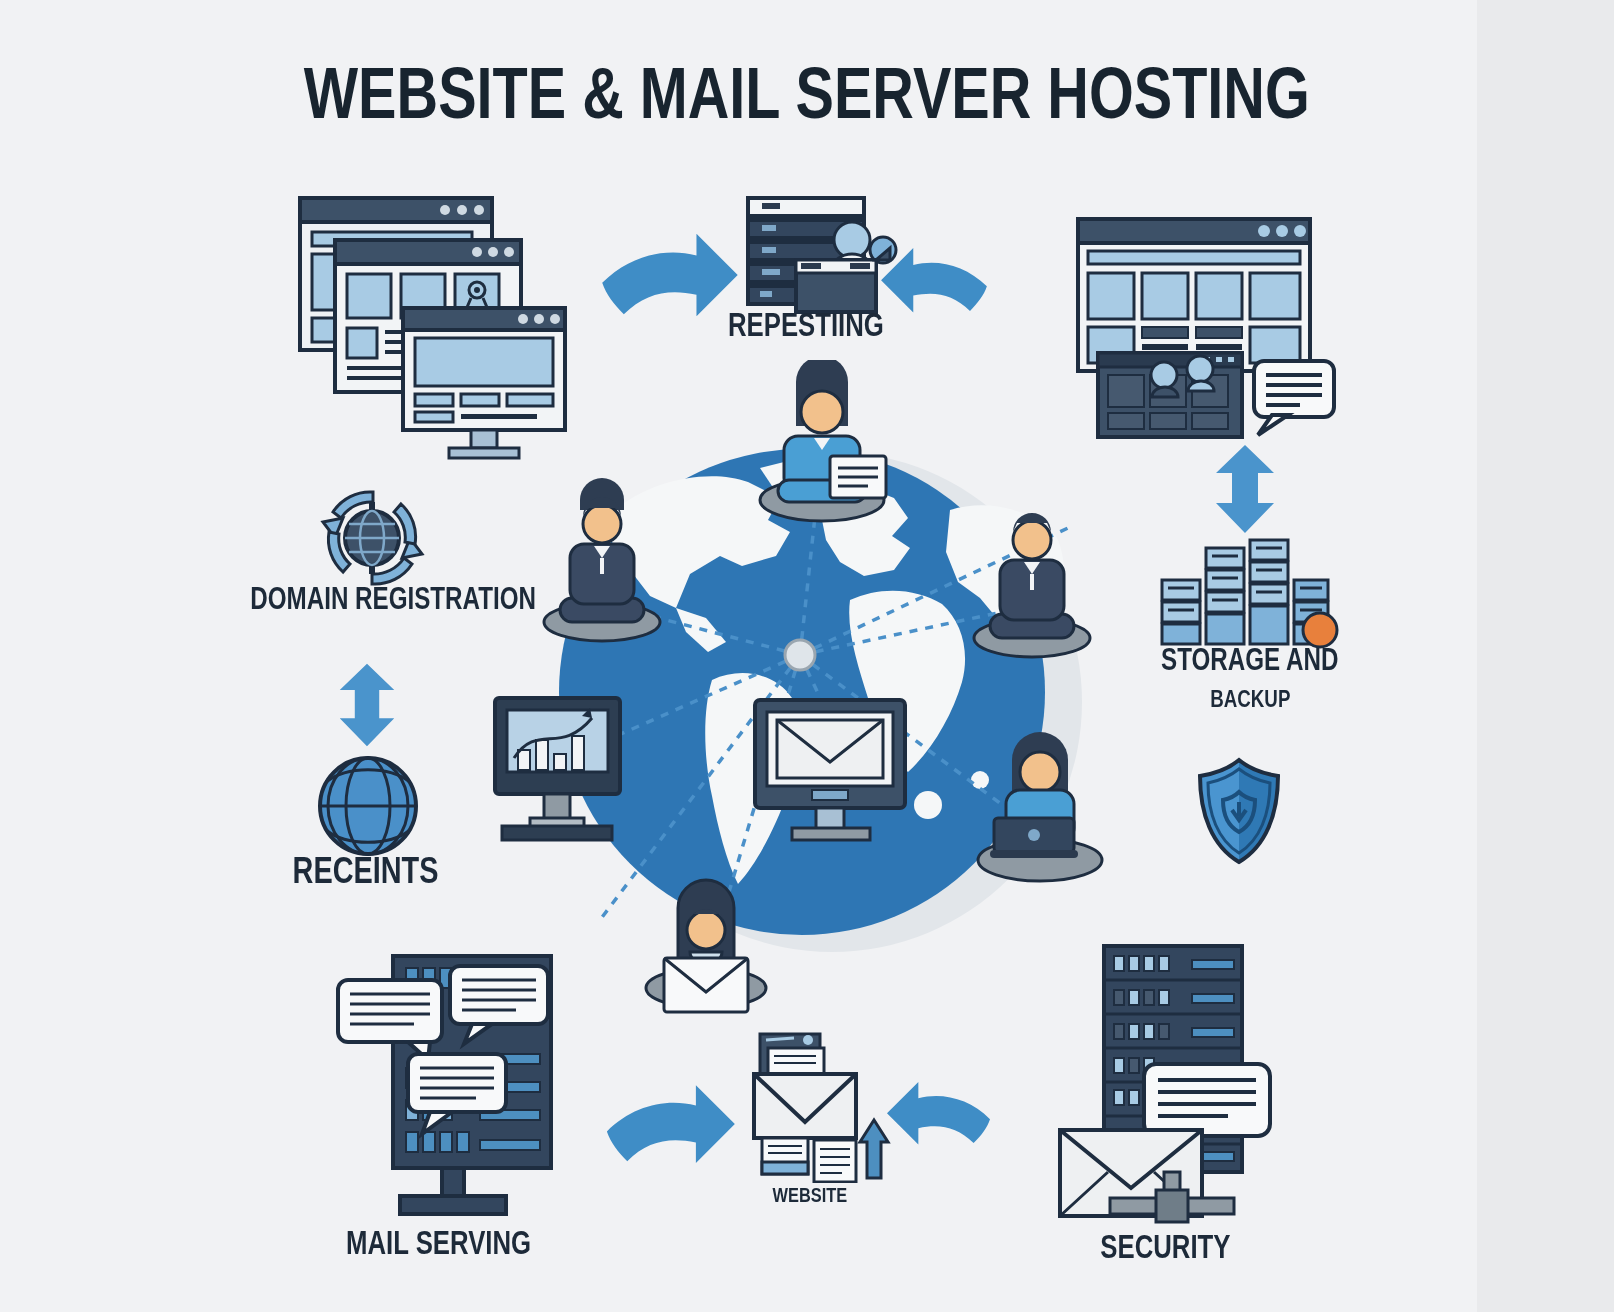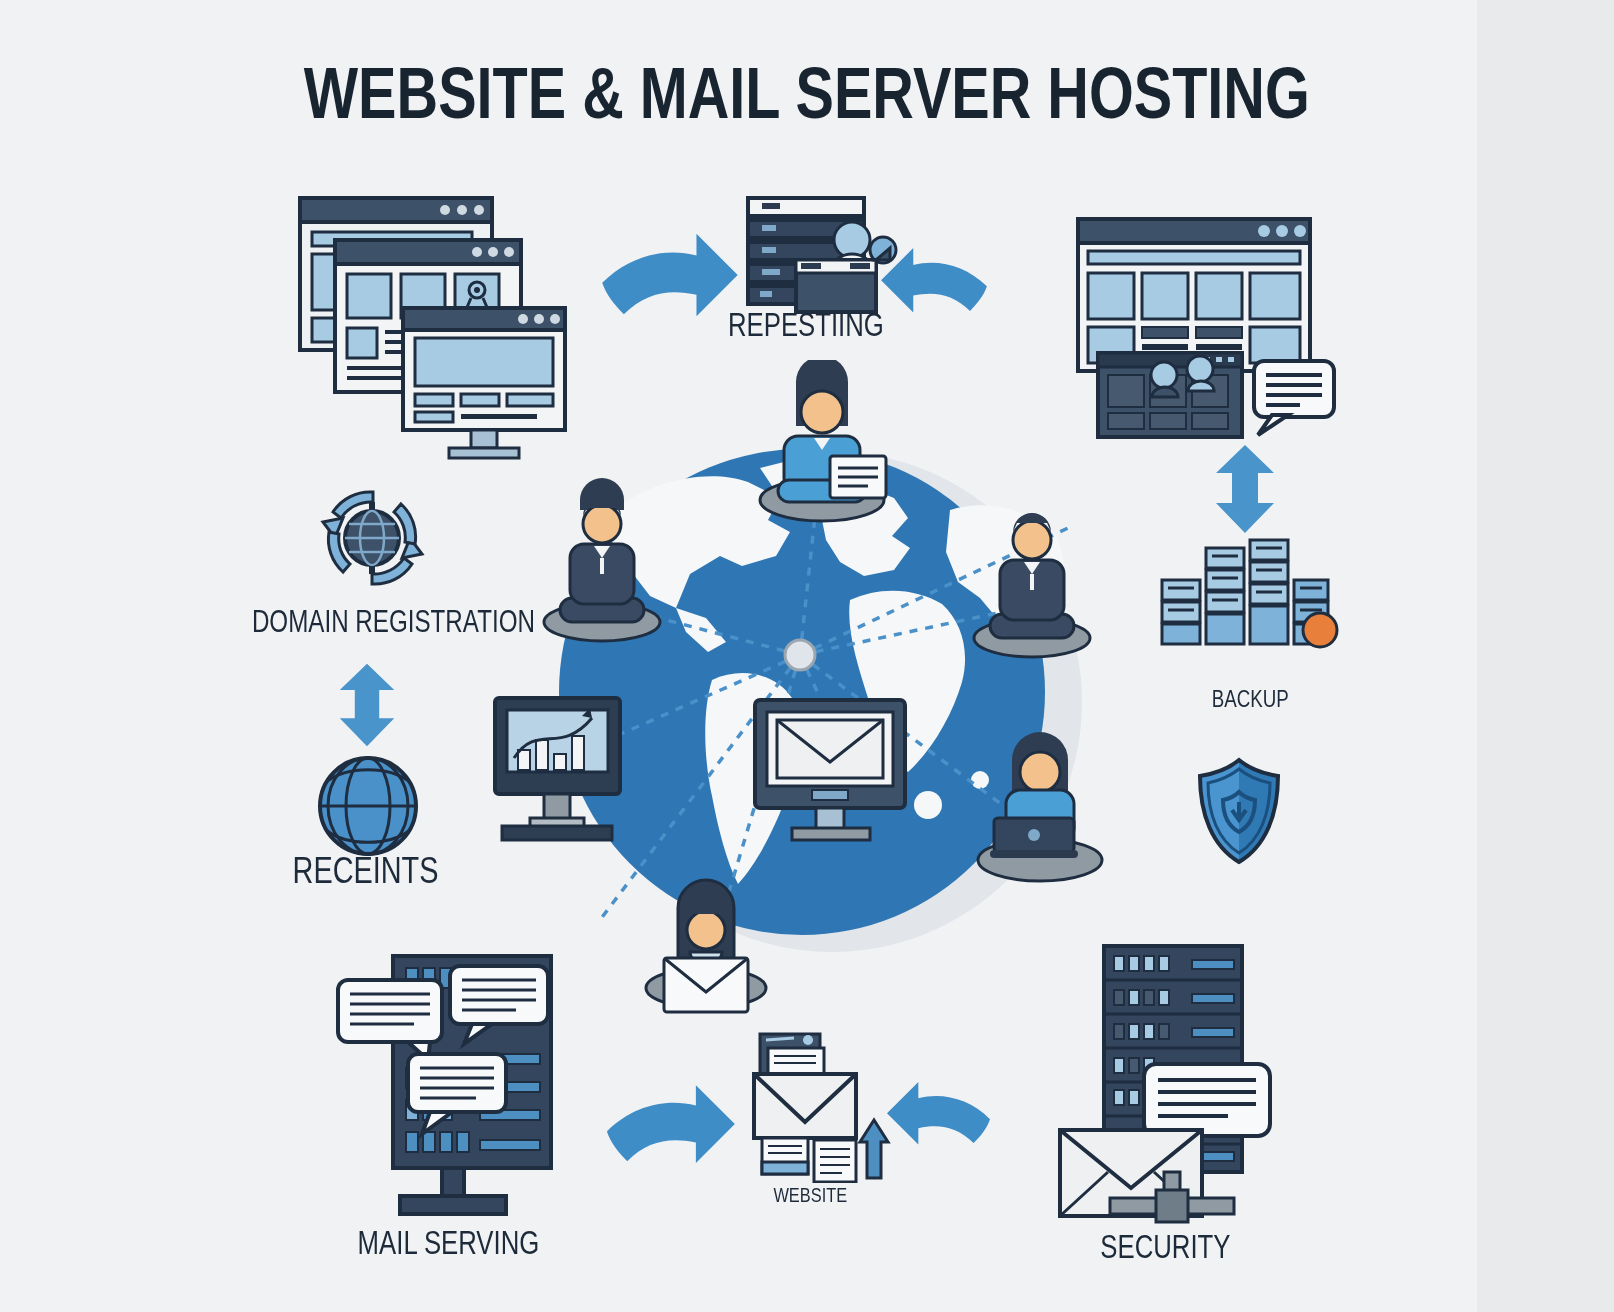--- a/index.html
+++ b/index.html
@@ -1,19 +1,19 @@
 <!DOCTYPE html>
 <html><head>
 <meta charset="utf-8">
 <style>
   html,body{margin:0;padding:0;background:#e9eaec;}
   .canvas{position:relative;width:1442px;height:1312px;background:#f1f2f4;overflow:hidden;
           font-family:"Liberation Sans",sans-serif;padding-left:35px;}
   .ill{position:absolute;}
-  .lbl{position:absolute;font-weight:400;color:#1d2a39;text-align:center;white-space:nowrap;line-height:1.05;}
+  .lbl{position:absolute;font-weight:700;color:#1d2a39;text-align:center;white-space:nowrap;line-height:1.05;}
   .lbl>span{display:inline-block;transform:scaleX(0.78);transform-origin:center;}
   .title{position:absolute;left:0;top:52px;width:1614px;text-align:center;font-weight:700;
          font-size:72px;color:#18242f;letter-spacing:0;}
   .title>span{display:inline-block;transform:scaleX(0.8);transform-origin:center;}
   svg{display:block;}
 </style>
 </head>
 <body>
 
 <div class="canvas">
@@ -522,20 +522,21 @@
 
   <svg class="ill" style="left:314px;top:752px" width="108" height="108" viewBox="0 0 108 108">
     <circle cx="54" cy="54" r="48" fill="#4a90c9" stroke="#1e2d40" stroke-width="4"></circle>
     <ellipse cx="54" cy="54" rx="22" ry="48" fill="none" stroke="#1e2d40" stroke-width="3"></ellipse>
     <ellipse cx="54" cy="54" rx="40" ry="48" fill="none" stroke="#1e2d40" stroke-width="3"></ellipse>
     <line x1="6" y1="54" x2="102" y2="54" stroke="#1e2d40" stroke-width="3"></line>
     <path d="M12,30 a52,30 0 0 1 84,0 M12,78 a52,30 0 0 0 84,0" fill="none" stroke="#1e2d40" stroke-width="3"></path>
   </svg>
 
   <div class="lbl" style="left:606px;top:308px;width:400px;font-size:33px"><span>REPESTIING</span></div>
+  <div class="lbl" style="left:1080px;top:644px;width:340px;font-size:31px"><span>STORAGE AND</span></div>
   <div class="lbl" style="left:1080px;top:686px;width:340px;font-size:24px"><span>BACKUP</span></div>
   <div class="lbl" style="left:990px;top:1230px;width:350px;font-size:33px"><span>SECURITY</span></div>
   <div class="lbl" style="left:640px;top:1184px;width:340px;font-size:21px"><span>WEBSITE</span></div>
-  <div class="lbl" style="left:268px;top:1226px;width:360px;font-size:33px"><span>MAIL SERVING</span></div>
-  <div class="lbl" style="left:198px;top:606px;width:390px;font-size:31px"><span>DOMAIN REGISTRATION</span></div>
+  <div class="lbl" style="left:259px;top:1226px;width:360px;font-size:33px"><span>MAIL SERVING</span></div>
+  <div class="lbl" style="left:198px;top:583px;width:390px;font-size:31px"><span>DOMAIN REGISTRATION</span></div>
   <div class="lbl" style="left:196px;top:852px;width:340px;font-size:37px"><span>RECEINTS</span></div>
 
 </div>
 
 </body></html>

